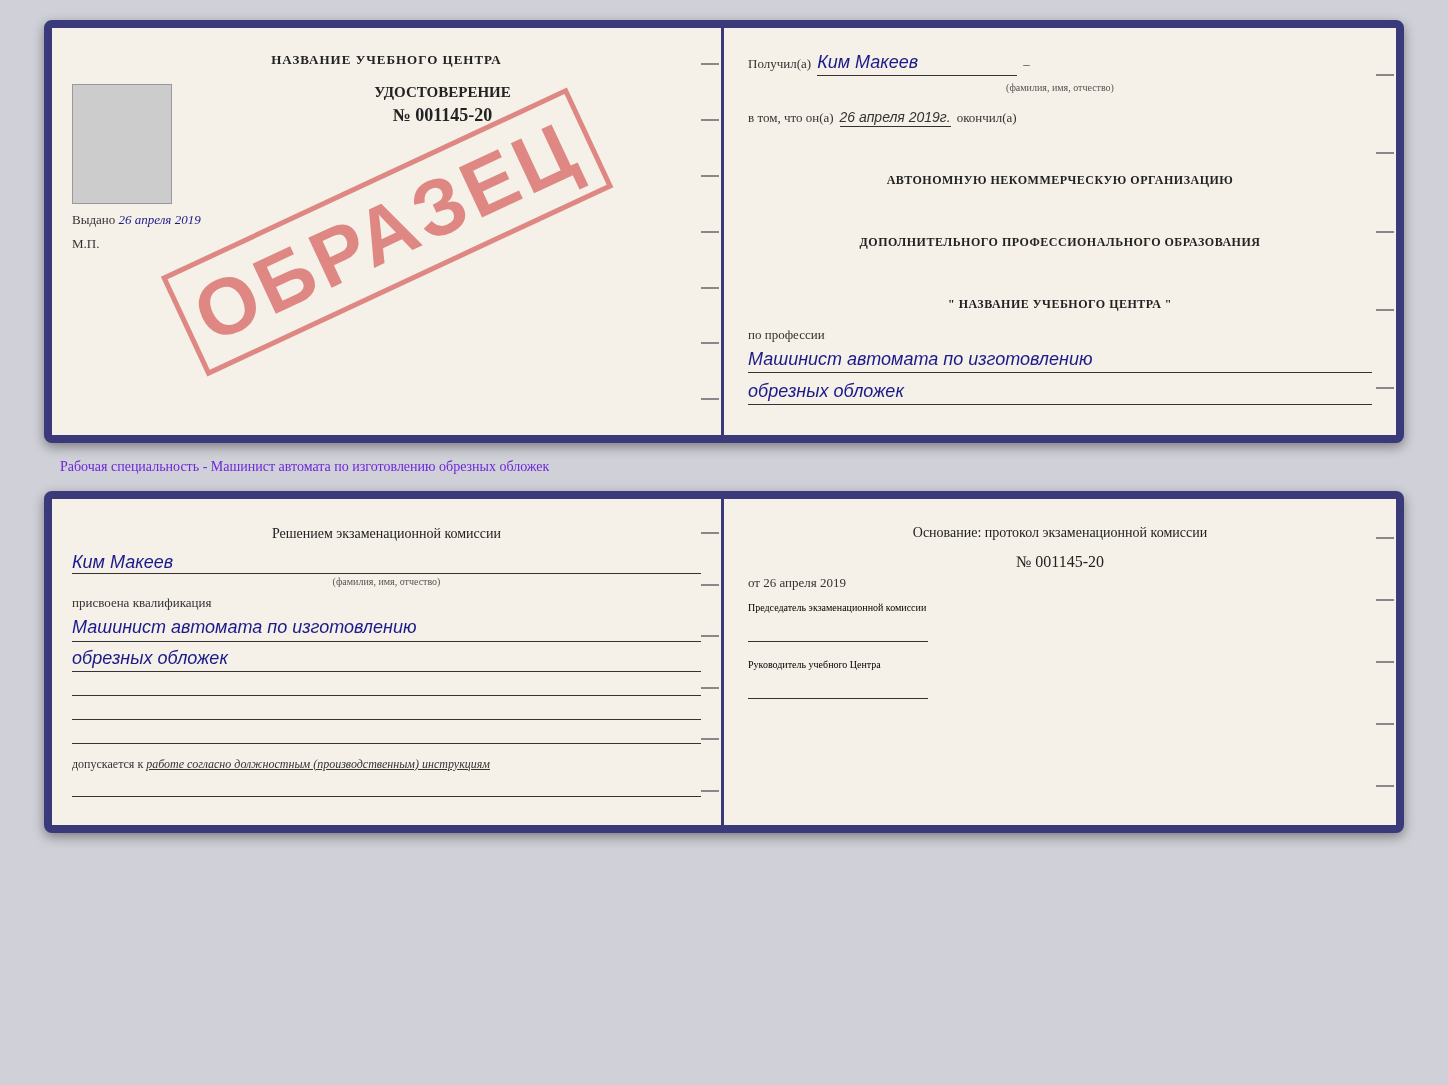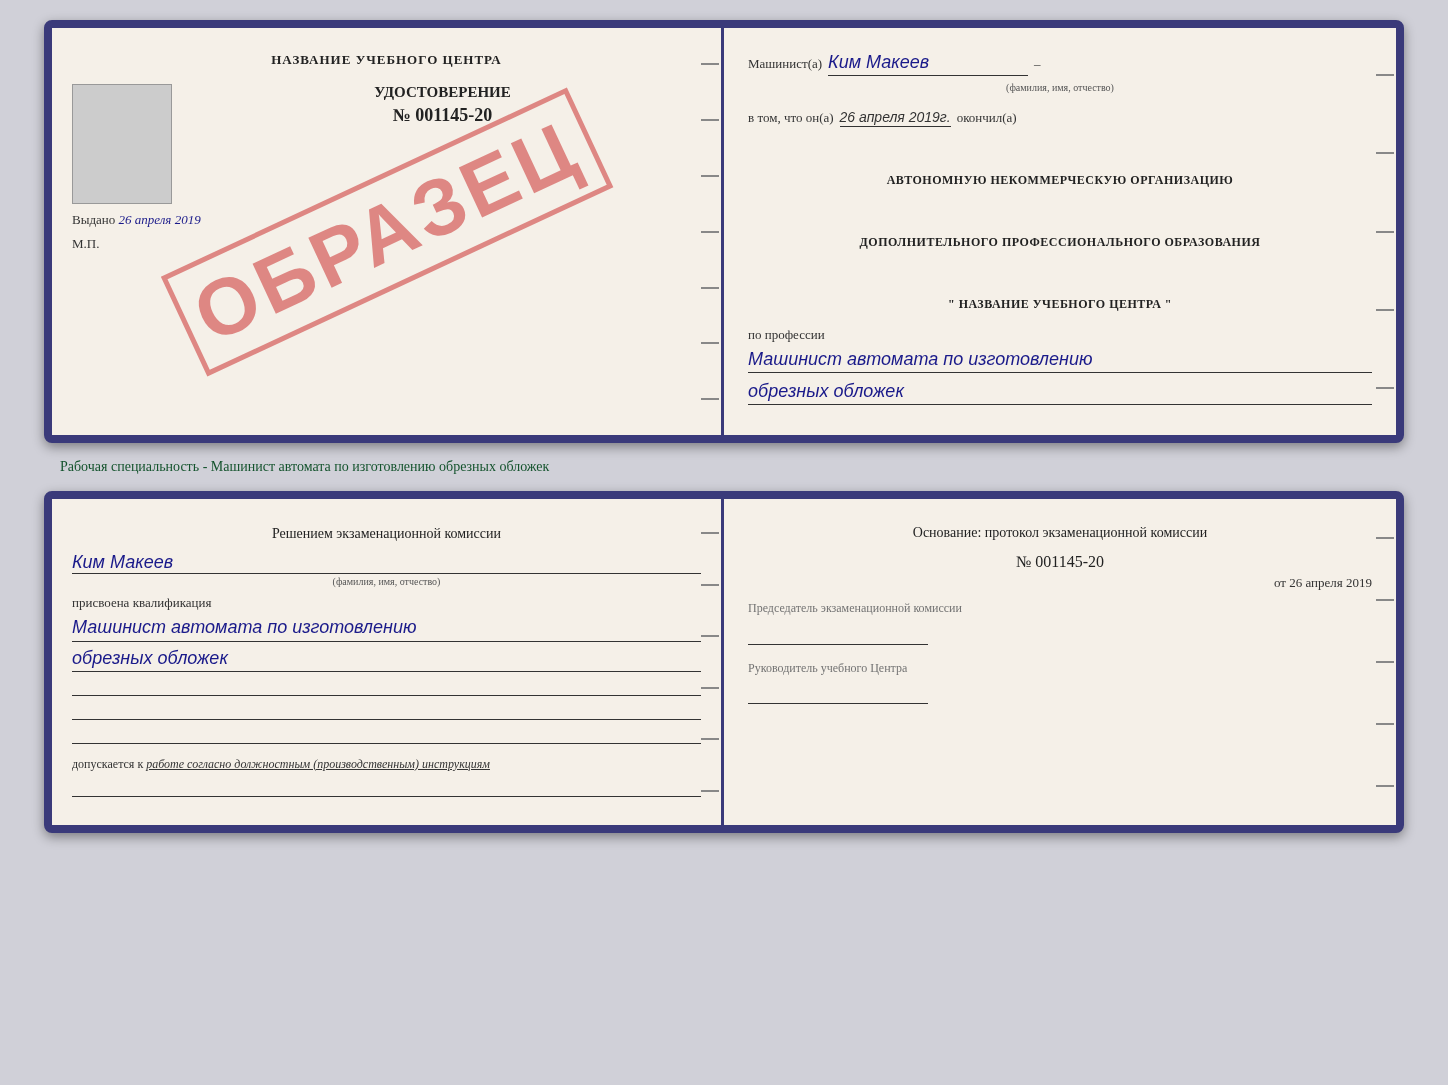--- a/index.html
+++ b/index.html
@@ -205,21 +205,21 @@
       font-style: italic;
       font-size: 14px;
       color: #333;
       border-bottom: 1px solid #333;
       padding-bottom: 1px;
     }
 
     
     .doc-caption {
       font-size: 14px;
-      color: #14532d;
+      color: #6d28d9;
       align-self: flex-start;
       padding-left: 40px;
     }
 
     
     
     .exam-title {
       font-size: 14px;
       color: #222;
       text-align: center;
@@ -294,27 +294,27 @@
       font-size: 16px;
       color: #222;
       text-align: center;
       font-weight: normal;
       margin-bottom: 4px;
     }
 
     .protocol-date {
       font-size: 13px;
       color: #333;
-      text-align: right;
+      text-align: left;
       margin-bottom: 1px;
     }
 
     .signature-label {
-      font-size: 12px;
-      color: #737373;
+      font-size: 10px;
+      color: #000000;
       margin-top: 10px;
       line-height: 1.3;
     }
 
     .sig-line {
       border-bottom: 1px solid #333;
       display: block;
       height: 24px;
       margin-top: 4px;
       width: 180px;
@@ -355,21 +355,21 @@
       <div class="spine-line"></div>
       <div class="spine-line"></div>
       <div class="spine-line"></div>
       <div class="spine-line"></div>
     </div>
   </div>
 
   <div class="doc-right">
 
     <div class="recv-line">
-      <span>Машинист(а)</span>
+      <span>Получил(а)</span>
       <span class="recv-name">Ким Макеев</span>
       <span>–</span>
     </div>
     <span class="recv-subtext">(фамилия, имя, отчество)</span>
 
     <div class="recv-line" style="margin-top: 16px;">
       <span>в том, что он(а)</span>
       <span class="inline-date">26 апреля 2019г.</span>
       <span>окончил(а)</span>
     </div>

